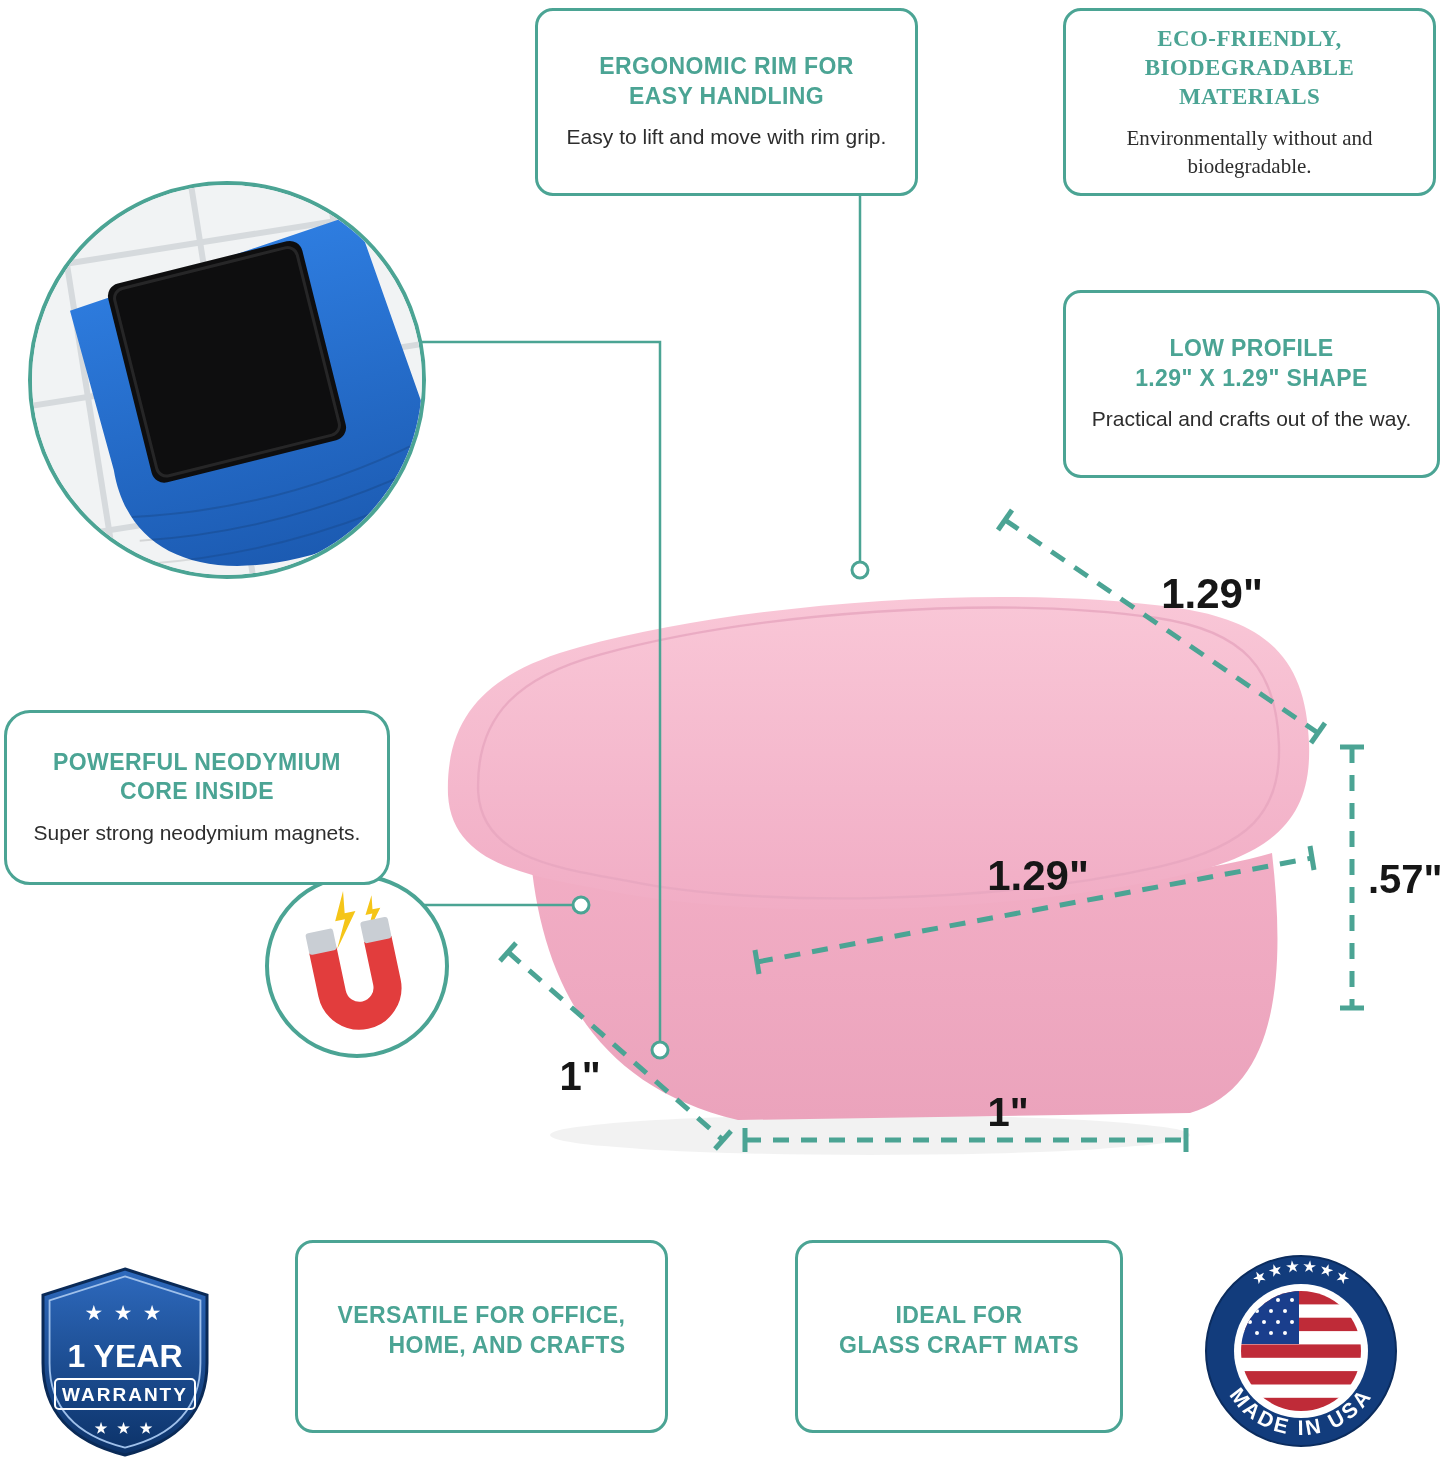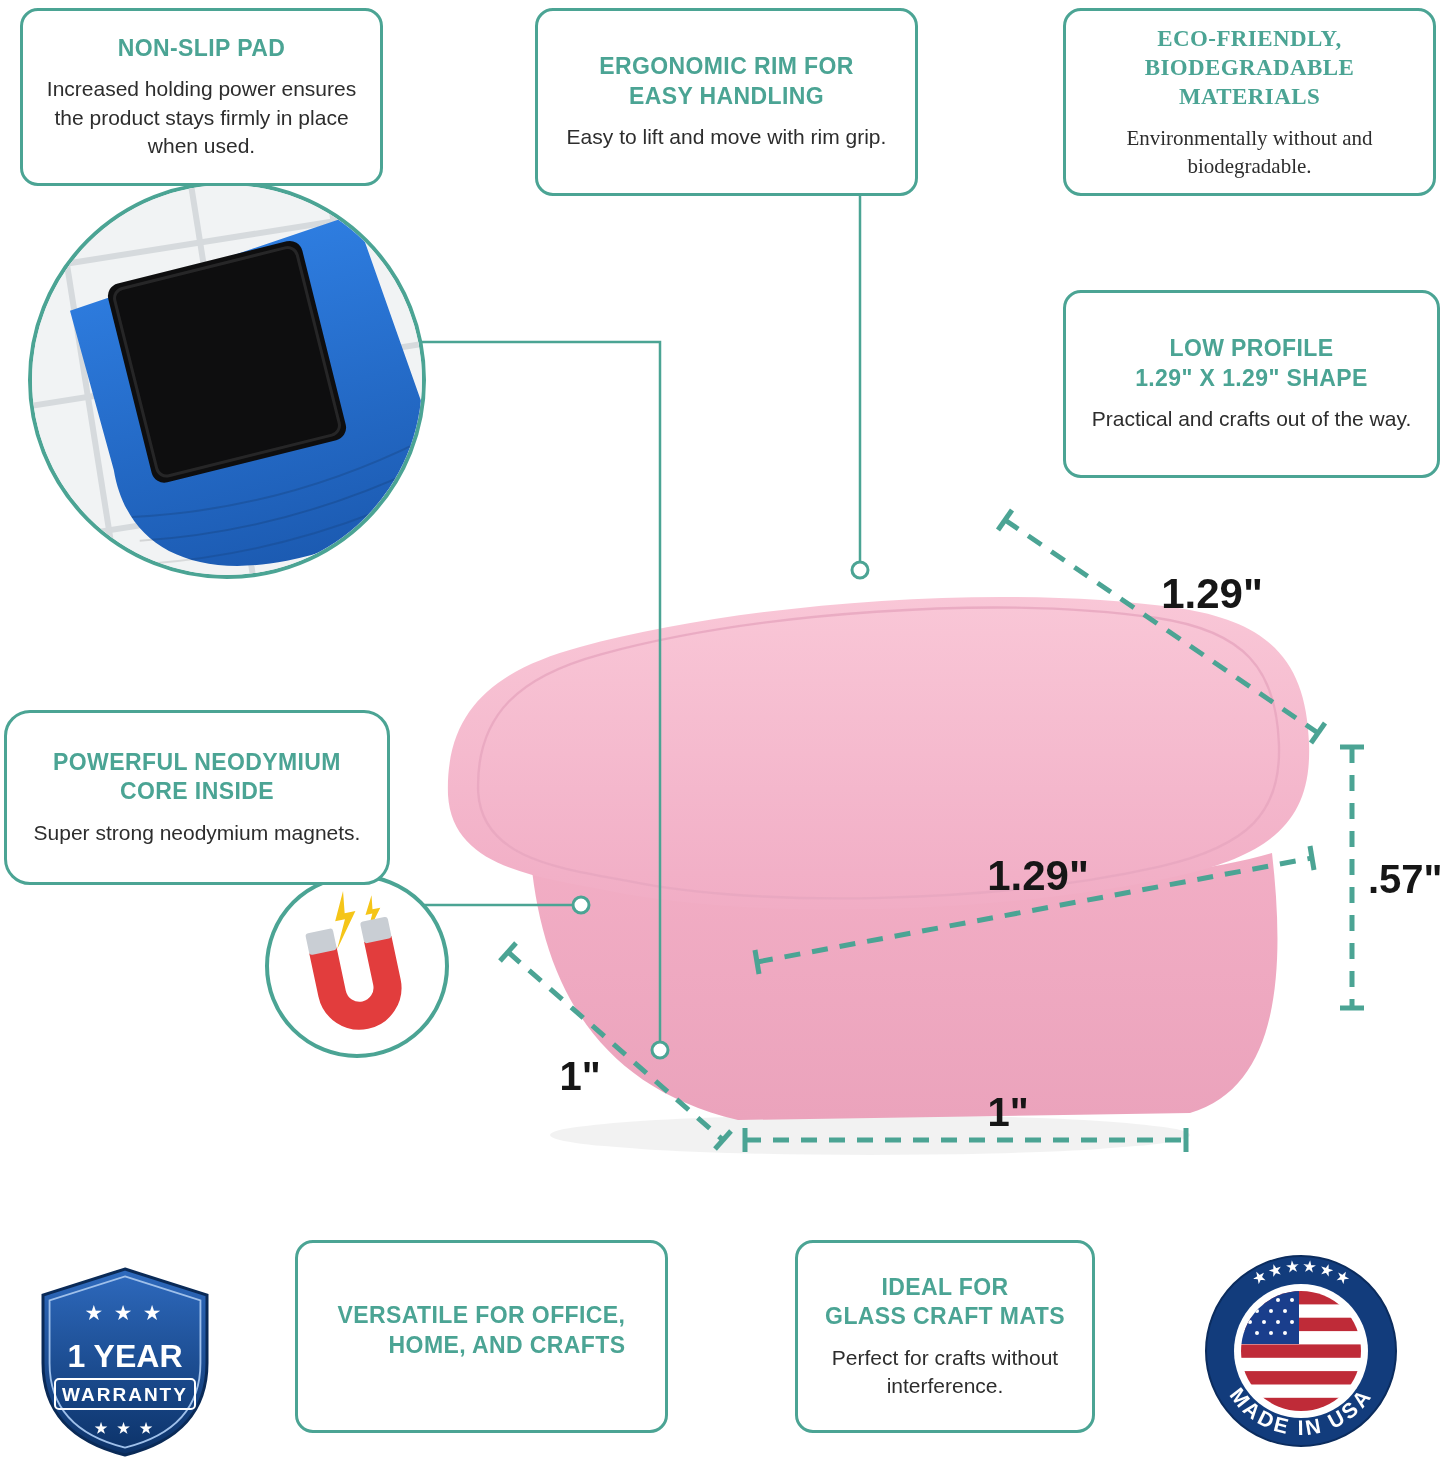--- a/index.html
+++ b/index.html
@@ -150,24 +150,20 @@
     <line class="tick" x1="500" y1="961" x2="516" y2="943"></line>
     <line class="tick" x1="715" y1="1149" x2="731" y2="1131"></line>
     <text class="dim-label small" x="580" y="1090" text-anchor="middle">1"</text>
 
     <line class="dash" x1="745" y1="1140" x2="1186" y2="1140"></line>
     <line class="tick" x1="745" y1="1128" x2="745" y2="1152"></line>
     <line class="tick" x1="1186" y1="1128" x2="1186" y2="1152"></line>
     <text class="dim-label small" x="1008" y="1126" text-anchor="middle">1"</text>
   </svg>
 
-  <div class="callout" style="left:20px; top:8px; width:363px; height:178px;">
-    <div class="title">NON-SLIP PAD</div>
-    <div class="body">Increased holding power ensures the product stays firmly in place when used.</div>
-  </div>
 
   <div class="callout" style="left:535px; top:8px; width:383px; height:188px;">
     <div class="title">ERGONOMIC RIM FOR
 EASY HANDLING</div>
     <div class="body">Easy to lift and move with rim grip.</div>
   </div>
 
   <div class="callout" style="left:1063px; top:8px; width:373px; height:188px;font-family:Liberation Serif, serif;">
     <div class="title">ECO-FRIENDLY,
 BIODEGRADABLE MATERIALS</div>
@@ -184,24 +180,23 @@
     <div class="title">POWERFUL NEODYMIUM
 CORE INSIDE</div>
     <div class="body">Super strong neodymium magnets.</div>
   </div>
 
   <div class="callout" style="left:295px; top:1240px; width:373px; height:193px;text-align:right;">
     <div class="title">VERSATILE FOR OFFICE,
 HOME, AND CRAFTS</div>
   </div>
 
-  <div class="callout" style="left:795px; top:1240px; width:300px; height:193px;align-items:center;">
+  <div class="callout" style="left:795px; top:1240px; width:328px; height:193px;align-items:center;">
     <div class="title">IDEAL FOR
 GLASS CRAFT MATS</div>
-    <div class="body">Perfect for crafts without interference.</div>
   </div>
 
   <svg class="badge" style="left:35px; top:1265px;" width="180" height="192" viewBox="0 0 180 192" aria-hidden="true">
     <defs>
       <linearGradient id="shieldG" x1="0" y1="0" x2="0" y2="1">
         <stop offset="0" stop-color="#2e6abe"></stop>
         <stop offset="1" stop-color="#0c3268"></stop>
       </linearGradient>
       <path id="shieldP" d="M 90 4 L 172 30 L 172 98 C 172 152 138 178 90 190 C 42 178 8 152 8 98 L 8 30 Z"></path>
     </defs>

